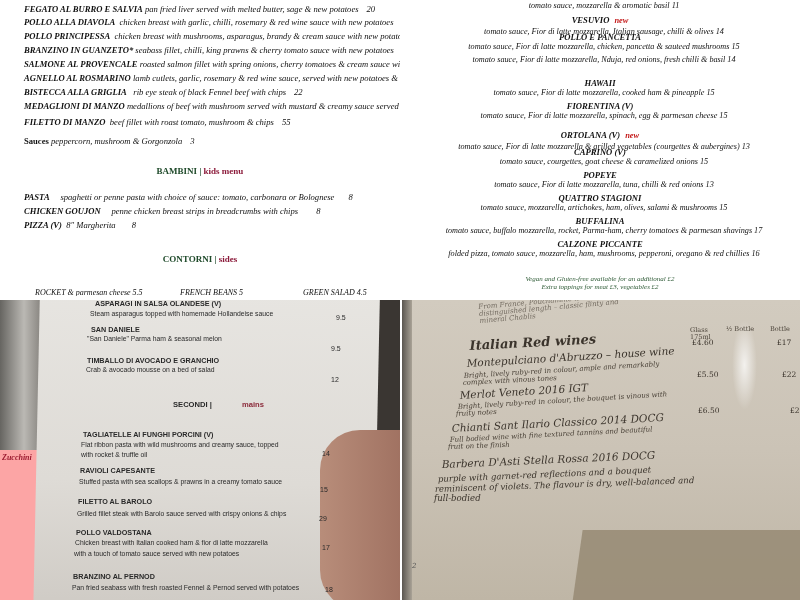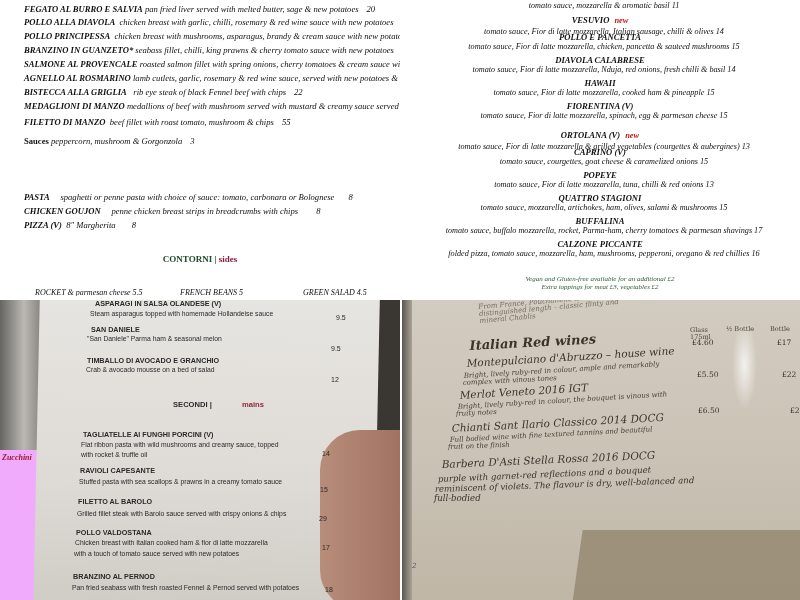--- a/index.html
+++ b/index.html
@@ -23,21 +23,21 @@
   #tr { left: 400px; top: 0; width: 400px; height: 296px; background: #fff; }
   .pz { position: absolute; left: 0; width: 400px; text-align: center; color: #111; font-style: italic; }
   .pz .name { font-size: 8.6px; font-weight: bold; }
   .pz .new { color: #c41a1a; font-weight: bold; margin-left: 5px; font-size: 8.4px; }
   .pz .desc { font-size: 8.2px; padding-left: 8px; }
   .pz-note { position: absolute; left: 0; width: 400px; text-align: center; font-size: 7px; font-style: italic; color: #2d5a35; line-height: 9px; }
 
   
   #bl { left: 0; top: 300px; width: 400px; height: 300px; background: #3a3632; }
   #bl .glass { position: absolute; left: 0; top: 0; width: 60px; height: 180px; background: linear-gradient(90deg,#6b6a66,#c9c7c2 40%,#8d8a85 70%,#4a4844); opacity: .9; }
-  #bl .under-menu { position: absolute; left: 0; top: 150px; width: 62px; height: 150px; background: #f0abfc; padding-left: 28px; }
+  #bl .under-menu { position: absolute; left: 0; top: 150px; width: 62px; height: 150px; background: #fca5a5; padding-left: 28px; }
   #bl .under-menu .ztitle { position: absolute; left: 2px; top: 3px; font-size: 8px; font-style: italic; color: #9b1b30; font-weight: bold; }
   #bl .paper { position: absolute; left: 40px; top: -10px; width: 340px; height: 320px; background: linear-gradient(180deg,#e7e5e1 0%,#dedbd6 60%,#cfcbc5 100%); transform: rotate(1.2deg); transform-origin: 50% 0; }
   #bl .hand { position: absolute; right: -10px; top: 130px; width: 90px; height: 180px; background: linear-gradient(90deg,#b88d7a,#9e6f5f); border-radius: 40px 0 0 40px; }
   .bl-text { position: absolute; font-family: "Liberation Sans", sans-serif; color: #2a2a2a; white-space: nowrap; }
   .bl-dish { font-size: 7.2px; font-weight: bold; }
   .bl-desc { font-size: 6.8px; }
   .bl-price { font-size: 7px; }
   .bl-section { font-size: 7.6px; font-weight: bold; color: #2a2a2a; }
   .bl-section .en { color: #8b2a3a; padding-left: 28px; }
 
@@ -66,20 +66,21 @@
   <div class="tl-line" style="top:17px"><span class="dish">POLLO ALLA DIAVOLA</span>&nbsp; <span class="desc">chicken breast with garlic, chilli, rosemary &amp; red wine sauce with new potatoes</span></div>
   <div class="tl-line" style="top:31px"><span class="dish">POLLO PRINCIPESSA</span>&nbsp; <span class="desc">chicken breast with mushrooms, asparagus, brandy &amp; cream sauce with new potatoes</span></div>
   <div class="tl-line" style="top:45px"><span class="dish">BRANZINO IN GUANZETO*</span> <span class="desc">seabass fillet, chilli, king prawns &amp; cherry tomato sauce with new potatoes</span></div>
   <div class="tl-line" style="top:59px"><span class="dish">SALMONE AL PROVENCALE</span> <span class="desc">roasted salmon fillet with spring onions, cherry tomatoes &amp; cream sauce with potatoes</span></div>
   <div class="tl-line" style="top:73px"><span class="dish">AGNELLO AL ROSMARINO</span> <span class="desc">lamb cutlets, garlic, rosemary &amp; red wine sauce, served with new potatoes &amp; green beans</span></div>
   <div class="tl-line" style="top:87px"><span class="dish">BISTECCA ALLA GRIGLIA</span>&nbsp;&nbsp; <span class="desc">rib eye steak of black Fennel beef with chips</span><span class="price">22</span></div>
   <div class="tl-line" style="top:101px"><span class="dish">MEDAGLIONI DI MANZO</span> <span class="desc">medallions of beef with mushroom served with mustard &amp; creamy sauce served with chips</span></div>
   <div class="tl-line" style="top:117px"><span class="dish">FILETTO DI MANZO</span>&nbsp; <span class="desc">beef fillet with roast tomato, mushroom &amp; chips</span><span class="price">55</span></div>
   <div class="tl-line" style="top:136px"><span class="dish" style="font-style:normal">Sauces</span> <span class="desc">peppercorn, mushroom &amp; Gorgonzola</span><span class="price">3</span></div>
 
+  <div class="section-title" style="top:166px"><span class="it">BAMBINI</span> <span class="it">|</span> <span class="en">kids menu</span></div>
 
   <div class="tl-line" style="top:192px"><span class="dish">PASTA</span>&nbsp;&nbsp;&nbsp;&nbsp; <span class="desc">spaghetti or penne pasta with choice of sauce: tomato, carbonara or Bolognese</span><span class="price" style="margin-left:14px">8</span></div>
   <div class="tl-line" style="top:206px"><span class="dish">CHICKEN GOUJON</span>&nbsp;&nbsp;&nbsp;&nbsp; <span class="desc">penne chicken breast strips in breadcrumbs with chips</span><span class="price" style="margin-left:18px">8</span></div>
   <div class="tl-line" style="top:220px"><span class="dish">PIZZA (V)</span>&nbsp; <span class="desc">8" Margherita</span><span class="price" style="margin-left:16px">8</span></div>
 
   <div class="section-title" style="top:254px"><span class="it">CONTORNI</span> <span class="it">|</span> <span class="en">sides</span></div>
 
   <div class="sides-row" style="left:35px">ROCKET &amp; parmesan cheese 5.5</div>
   <div class="sides-row" style="left:180px">FRENCH BEANS 5</div>
   <div class="sides-row" style="left:303px">GREEN SALAD 4.5</div>
@@ -90,21 +91,20 @@
 
   <div class="pz" style="top:9px">
       <div><span class="name">VESUVIO</span><span class="new">new</span></div>
       <div class="desc">tomato sauce, Fior di latte mozzarella, Italian sausage, chilli &amp; olives 14</div>
     </div>
   <div class="pz" style="top:32px">
       <div class="name">POLLO E PANCETTA</div>
       <div class="desc">tomato sauce, Fior di latte mozzarella, chicken, pancetta &amp; sauteed mushrooms 15</div>
     </div>
   <div class="pz" style="top:55px">
-      <div class="name">DIAVOLA CALABRESE</div>
       <div class="desc">tomato sauce, Fior di latte mozzarella, Nduja, red onions, fresh chilli &amp; basil 14</div>
     </div>
   <div class="pz" style="top:78px">
       <div class="name">HAWAII</div>
       <div class="desc">tomato sauce, Fior di latte mozzarella, cooked ham &amp; pineapple 15</div>
     </div>
   <div class="pz" style="top:101px">
       <div class="name">FIORENTINA (V)</div>
       <div class="desc">tomato sauce, Fior di latte mozzarella, spinach, egg &amp; parmesan cheese 15</div>
     </div>

